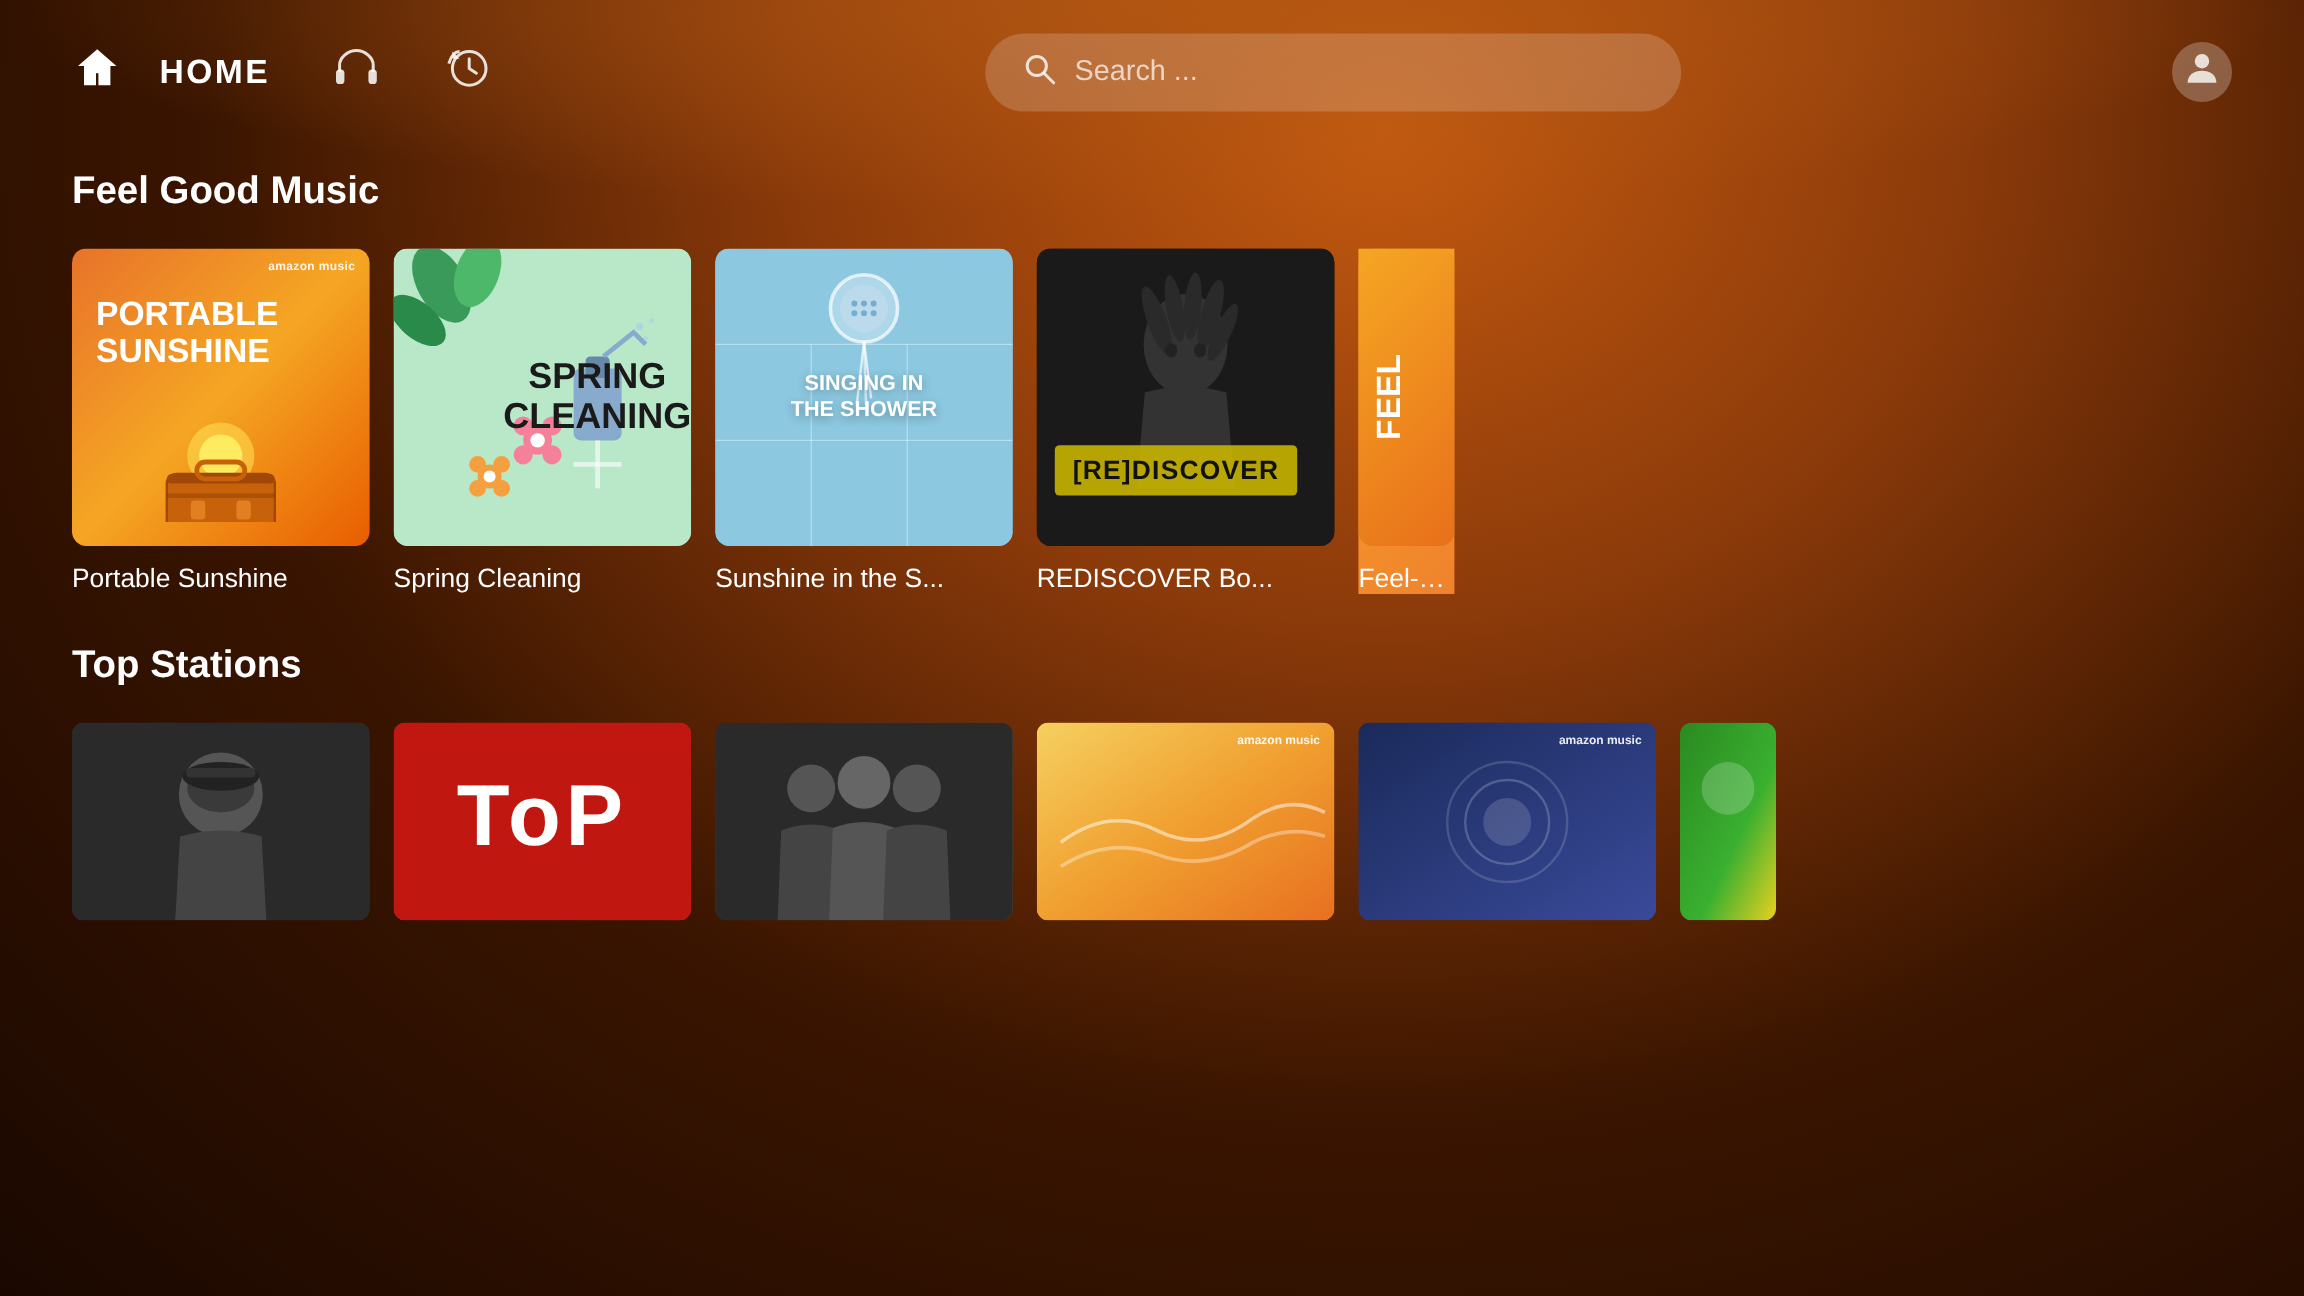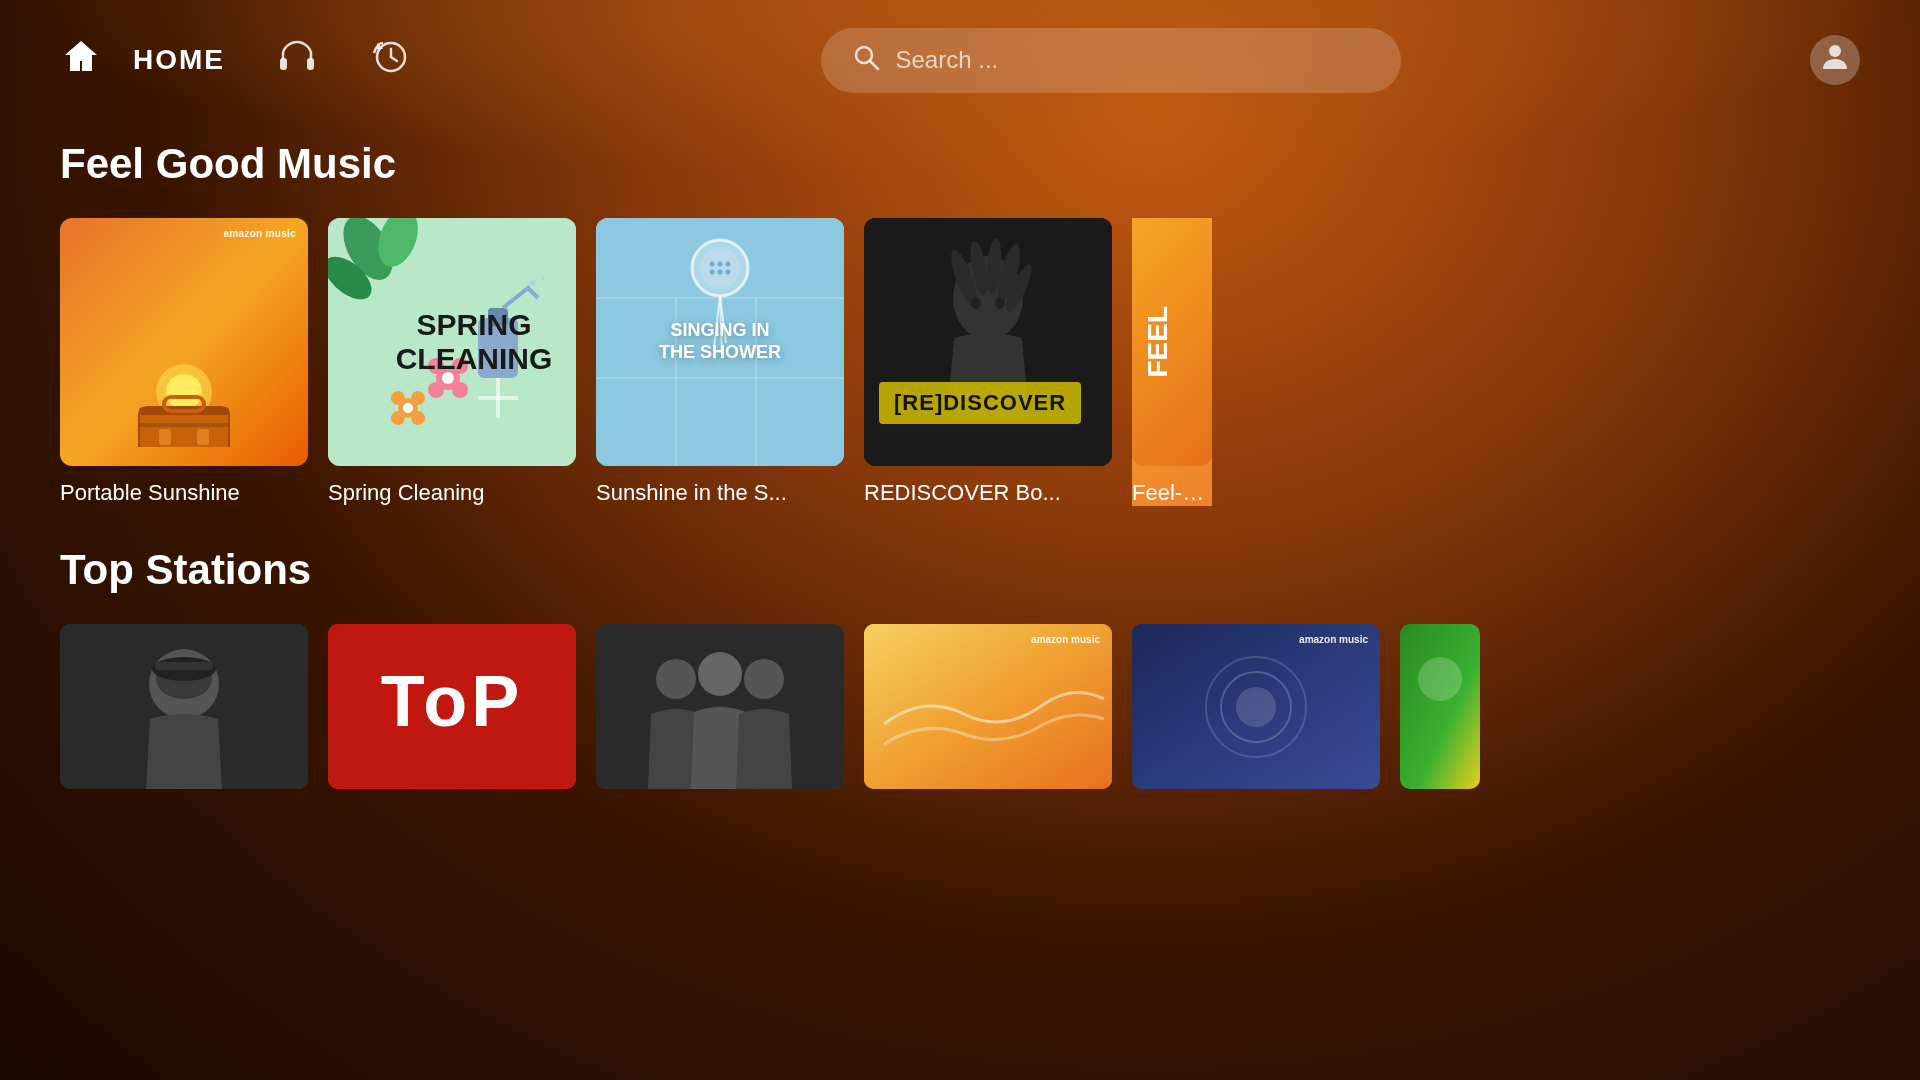--- a/index.html
+++ b/index.html
@@ -109,21 +109,21 @@
     }
 
     
     .section {
       padding: 0 60px;
       margin-top: 20px;
     }
 
     .section-title {
       color: white;
-      font-size: 42px;
+      font-size: 32px;
       font-weight: 700;
       margin-bottom: 30px;
     }
 
     
     .cards-row {
       display: flex;
       gap: 20px;
       overflow: hidden;
     }
@@ -180,21 +180,21 @@
       font-weight: 600;
       letter-spacing: 0.5px;
     }
 
     .sc-content {
       width: 100%;
       height: 100%;
       position: relative;
       display: flex;
       align-items: center;
-      justify-content: center;
+      justify-content: flex-end;
       background: linear-gradient(160deg, #c8f0d8 0%, #a0e0b0 40%, #5dc080 100%);
       padding-left: 44px;
     }
 
     .sc-text-block {
       text-align: center;
       z-index: 2;
     }
 
     .sc-text {
@@ -448,20 +448,23 @@
 
   <section class="section">
     <h2 class="section-title">Feel Good Music</h2>
 
     <div class="cards-row">
 
       <div class="card">
         <div class="card-image card-portable-sunshine">
           <div class="portable-sunshine-content">
             <span class="amazon-music-badge amz-logo">amazon music</span>
+            <div style="position:absolute;top:40px;left:20px;right:20px;text-align:left;">
+              <div style="color:white;font-size:28px;font-weight:900;text-transform:uppercase;line-height:1.1;">PORTABLE<br>SUNSHINE</div>
+            </div>
 
             <div style="position:absolute;bottom:15px;left:50%;transform:translateX(-50%);">
               <svg width="130" height="90" viewBox="0 0 130 90" xmlns="http://www.w3.org/2000/svg">
 
                 <circle cx="65" cy="35" r="28" fill="rgba(255,220,80,0.6)"></circle>
                 <circle cx="65" cy="35" r="18" fill="rgba(255,240,100,0.9)"></circle>
 
                 <rect x="20" y="50" width="90" height="55" rx="8" fill="#c8620a" stroke="#a04808" stroke-width="2"></rect>
                 <rect x="20" y="50" width="90" height="8" rx="4" fill="#a04808"></rect>
 

